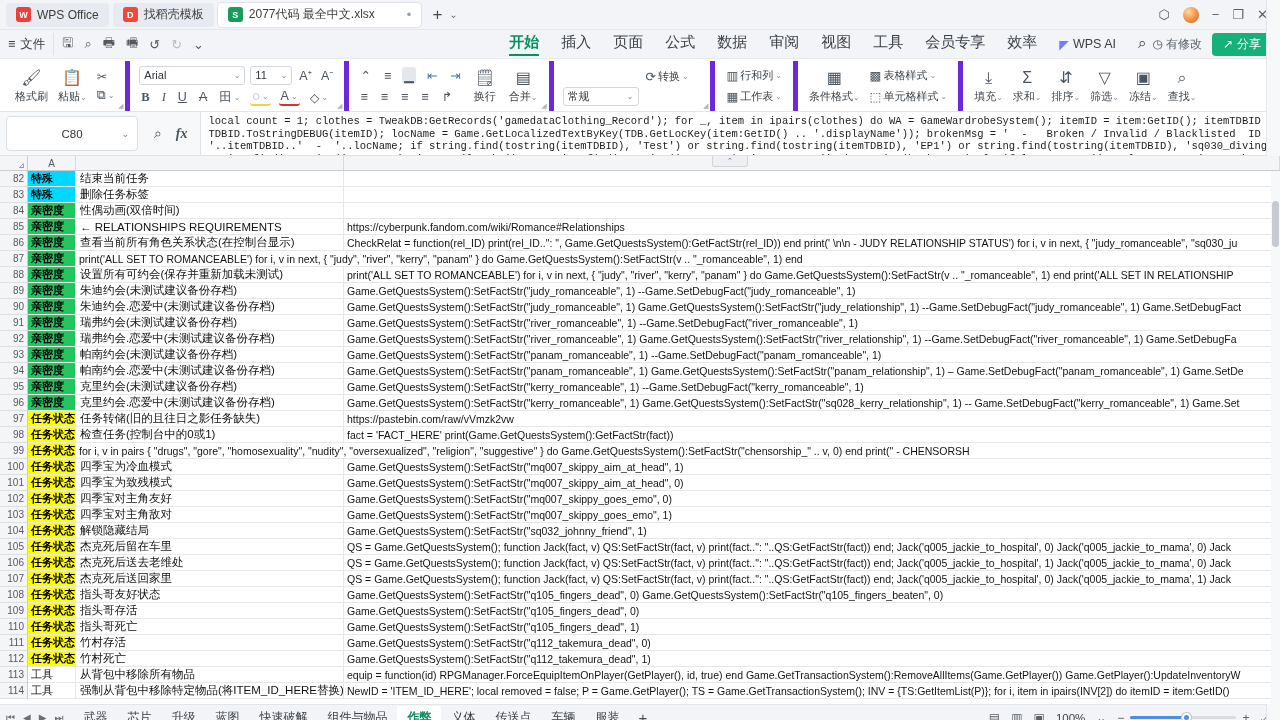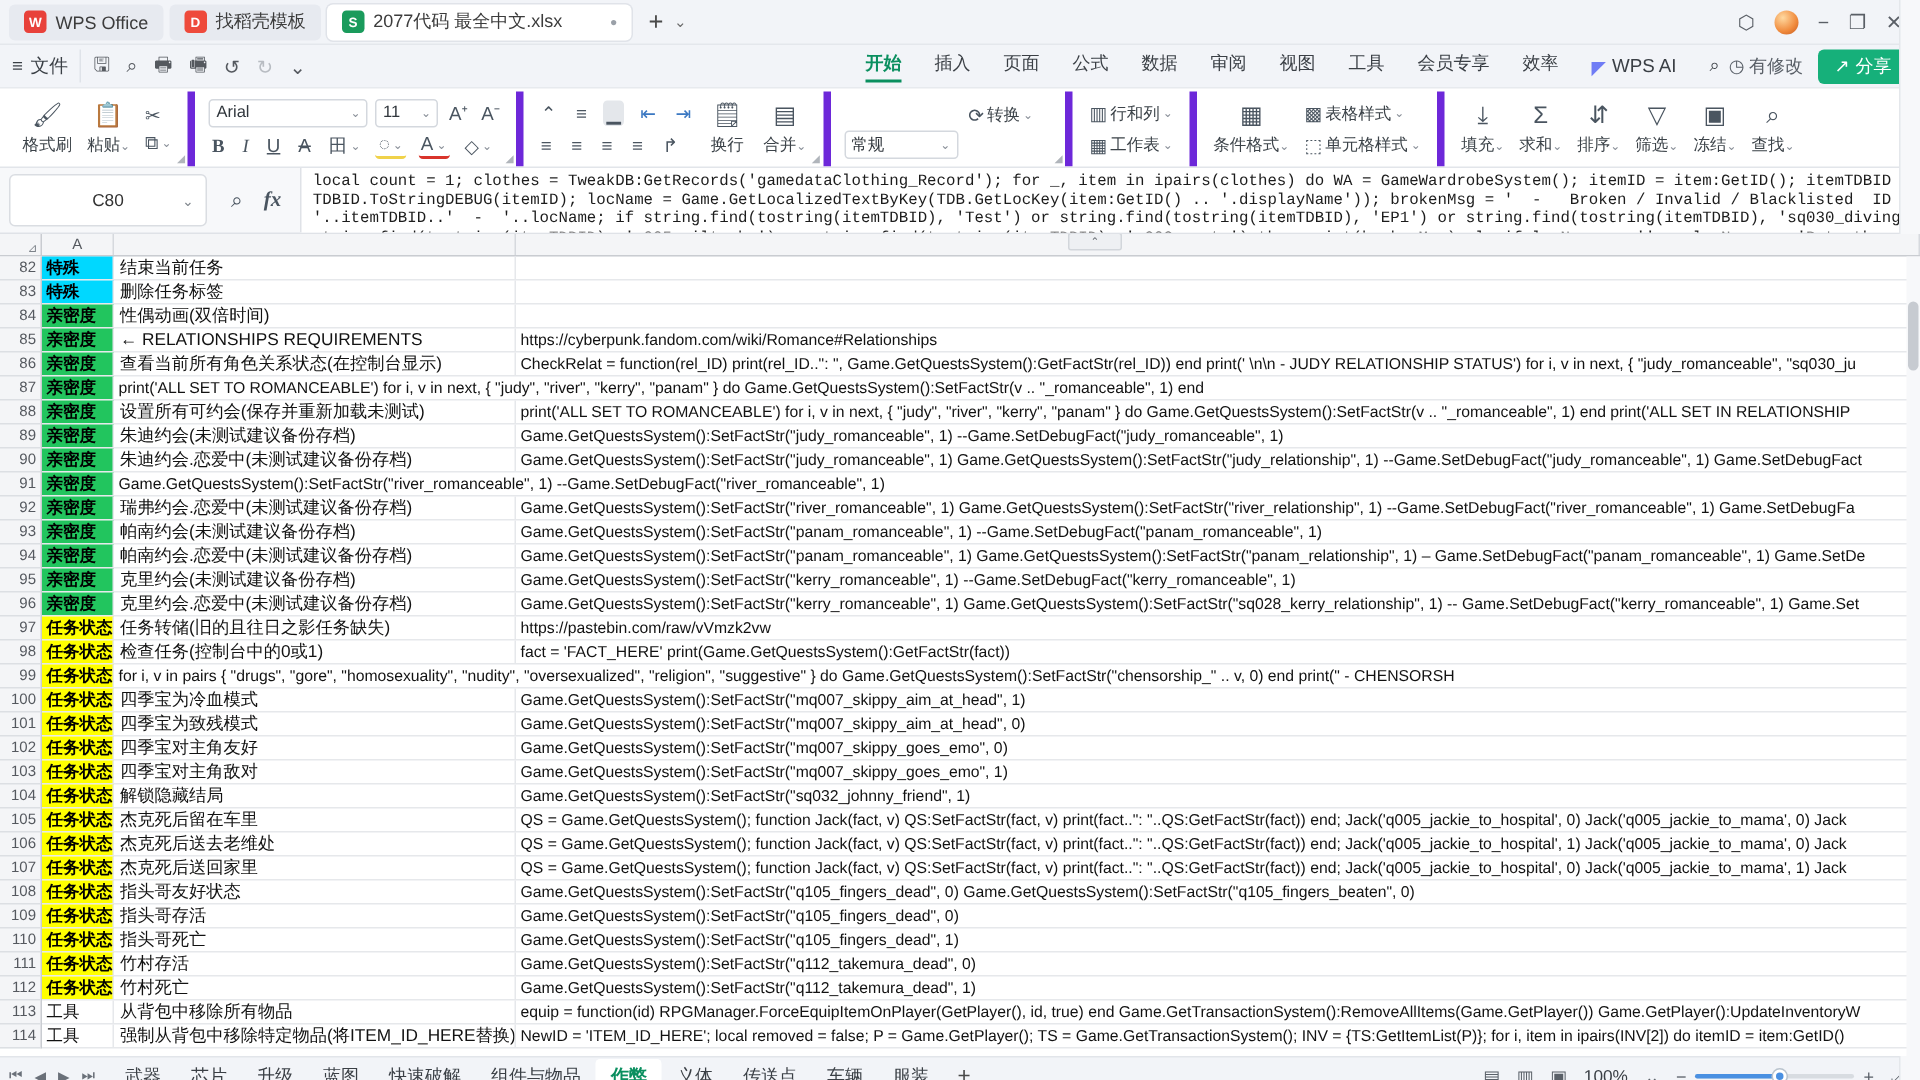--- a/index.html
+++ b/index.html
@@ -40,21 +40,21 @@
   
   #menubar {
     height: 28px; background:#f2f4f8; display:flex; align-items:center;
     padding: 0 8px; font-size: 12.5px; color:#3a3f45;
   }
   .mb-file { display:flex; align-items:center; gap:5px; margin-right:8px; }
   .qbar { display:flex; align-items:center; gap:11px; padding-left:8px; border-left:1px solid #dfe3e9; color:#55595f; }
   .qico { font-size:13px; cursor:default; }
   .qico.dim { color:#b8bcc2; }
   #ribtabs { margin-left: auto; display:flex; align-items:center; gap:22px; margin-right: 6px; }
-  .rt { font-size:12px; color:#3a3f45; cursor:default; position:relative; padding-bottom:3px; }
+  .rt { font-size:15px; color:#3a3f45; cursor:default; position:relative; padding-bottom:3px; }
   .rt.active { color:#0a8f5f; font-weight:bold; }
   .rt.active::after {
     content:""; position:absolute; left:0; right:0; bottom:-1px; height:2px; background:#0a8f5f;
   }
   #mb-right { display:flex; align-items:center; gap:10px; }
   .aitag { display:flex; align-items:center; gap:4px; font-size:12.5px; color:#3a3f45; }
   .mod { display:flex; align-items:center; gap:3px; font-size:12px; color:#5a6068; }
   .sharebtn {
     background:#16b07a; color:#fff; font-size:12px; border-radius:4px;
     padding: 3px 11px; display:flex; align-items:center; gap:4px; cursor:default;
@@ -500,20 +500,21 @@
           <div class="cB">朱迪约会(未测试建议备份存档)</div>
           <div class="cC">Game.GetQuestsSystem():SetFactStr("judy_romanceable", 1) --Game.SetDebugFact("judy_romanceable", 1)</div>
         </div>
         <div class="row">
           <div class="cA mag">亲密度</div>
           <div class="cB">朱迪约会.恋爱中(未测试建议备份存档)</div>
           <div class="cC">Game.GetQuestsSystem():SetFactStr("judy_romanceable", 1) Game.GetQuestsSystem():SetFactStr("judy_relationship", 1) --Game.SetDebugFact("judy_romanceable", 1) Game.SetDebugFact</div>
         </div>
         <div class="row">
           <div class="cA mag">亲密度</div>
+          <div class="cB">瑞弗约会(未测试建议备份存档)</div>
           <div class="cC">Game.GetQuestsSystem():SetFactStr("river_romanceable", 1) --Game.SetDebugFact("river_romanceable", 1)</div>
         </div>
         <div class="row">
           <div class="cA mag">亲密度</div>
           <div class="cB">瑞弗约会.恋爱中(未测试建议备份存档)</div>
           <div class="cC">Game.GetQuestsSystem():SetFactStr("river_romanceable", 1)  Game.GetQuestsSystem():SetFactStr("river_relationship", 1)  --Game.SetDebugFact("river_romanceable", 1) Game.SetDebugFa</div>
         </div>
         <div class="row">
           <div class="cA mag">亲密度</div>
           <div class="cB">帕南约会(未测试建议备份存档)</div>

